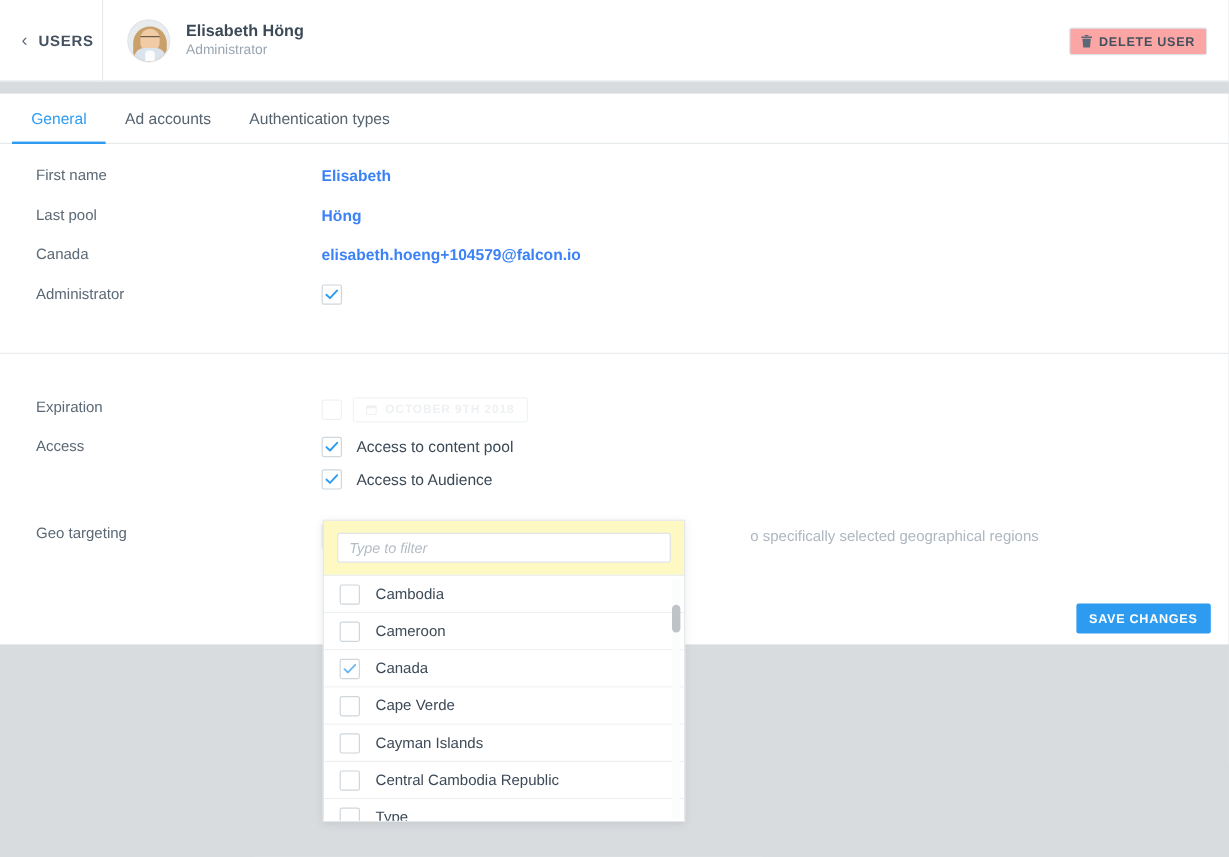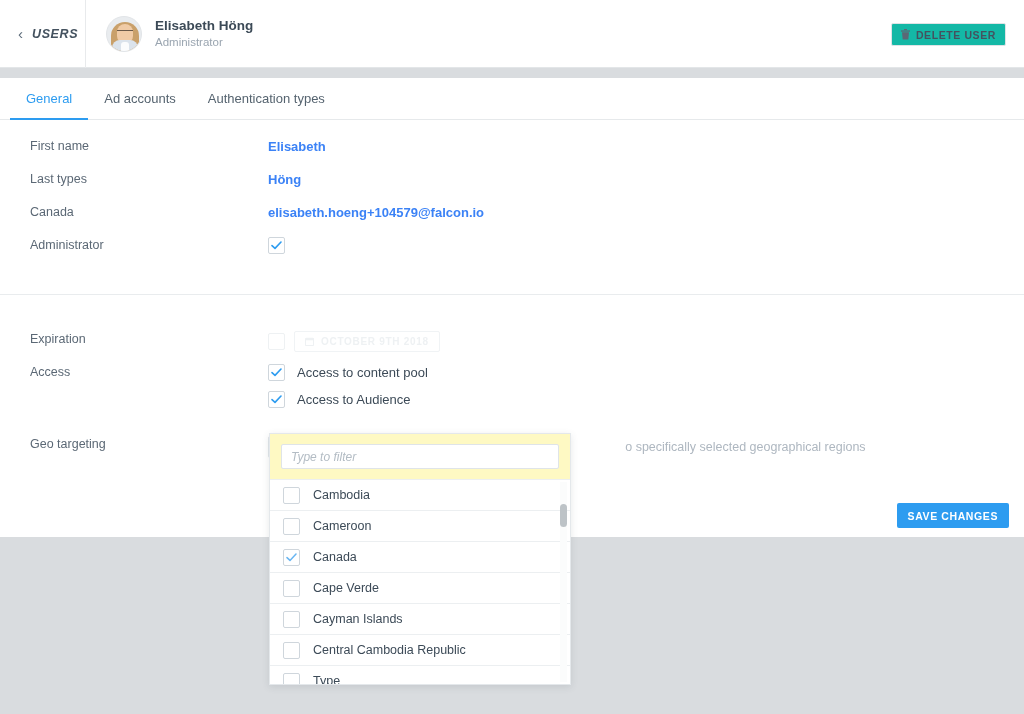--- a/index.html
+++ b/index.html
@@ -25,21 +25,20 @@
     padding-left: 18px;
     border-right: 1px solid #e8eaec;
     cursor: pointer;
   }
   .back-chevron {
     font-size: 15px; color: #5c6b7a; line-height: 1; font-weight: 400;
   }
   .back-label {
     font-size: 12.5px; font-weight: bold; letter-spacing: 0.6px;
     color: #44525f;
-    font-style: italic;
   }
   .user-block {
     display: flex; align-items: center; gap: 13px; padding-left: 20px;
   }
   .avatar {
     width: 36px; height: 36px; border-radius: 50%;
     overflow: hidden; position: relative;
     background: #e9ecef; flex: none;
     border: 1px solid #e2e5e8;
   }
@@ -65,21 +64,21 @@
   }
   .user-name {
     font-size: 13.5px; font-weight: bold; color: #3c4a57; line-height: 1.35;
   }
   .user-role {
     font-size: 11.5px; color: #9aa5b0; line-height: 1.35;
   }
   .delete-user-btn {
     position: absolute; right: 18px; top: 23px;
     height: 23px; padding: 0 9px;
-    border: 1px solid #dfe3e6; border-radius: 2px; background: #14b8a6;
+    border: 1px solid #dfe3e6; border-radius: 2px; background: #fca5a5;
     display: flex; align-items: center; gap: 6px;
     font-size: 10.5px; font-weight: bold; letter-spacing: 0.6px;
     color: #44525f; cursor: pointer;
   }
   .trash-ico { display: block; }
 
   
   .card {
     position: absolute; left: 0; top: 78px; width: 1024px; height: 459px;
     background: #fff;
@@ -225,21 +224,21 @@
   </div>
 
   <div class="section" style="padding-top:18px;">
 
     <div class="field-row">
       <div class="field-label">First name</div>
       <div class="field-value">Elisabeth</div>
     </div>
 
     <div class="field-row">
-      <div class="field-label">Last types</div>
+      <div class="field-label">Last pool</div>
       <div class="field-value">Höng</div>
     </div>
 
     <div class="field-row">
       <div class="field-label">Canada</div>
       <div class="field-value">elisabeth.hoeng+104579@falcon.io</div>
     </div>
 
     <div class="field-row">
       <div class="field-label">Administrator</div>

